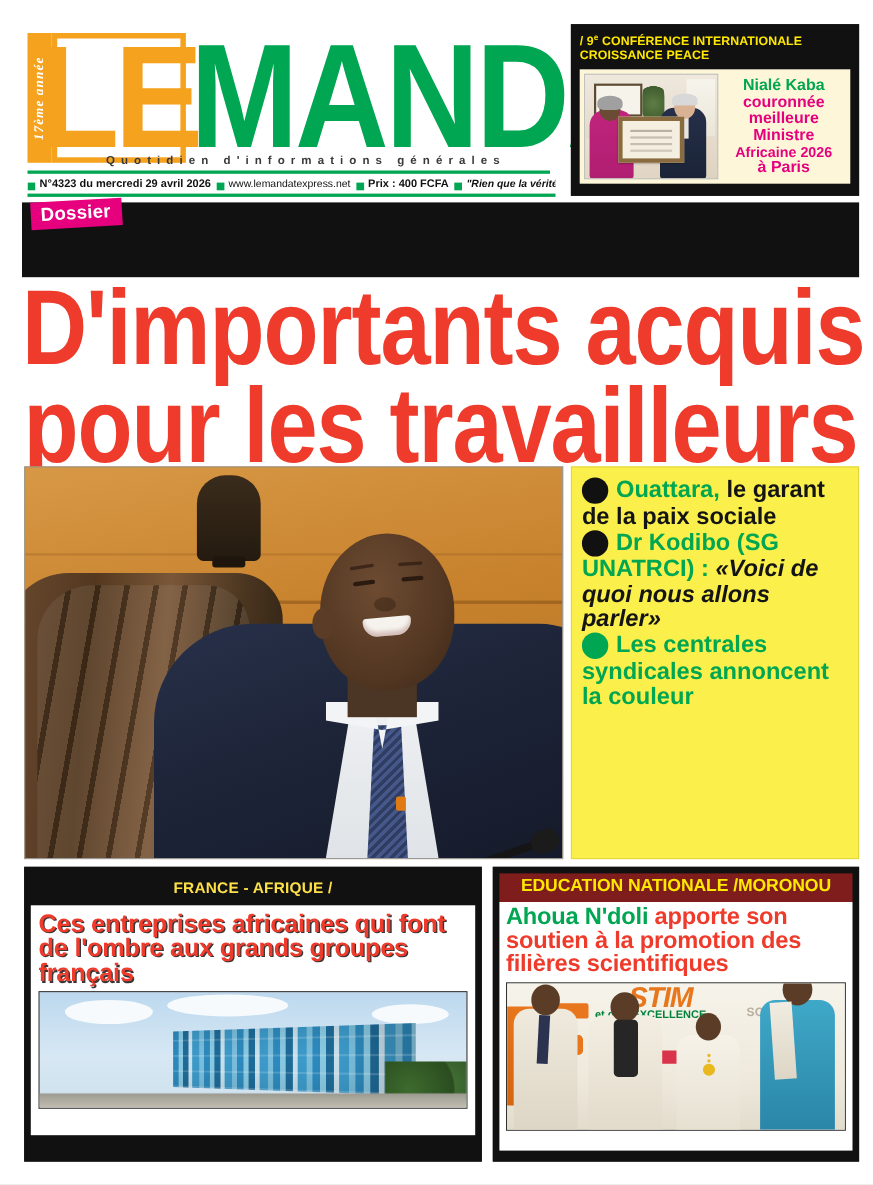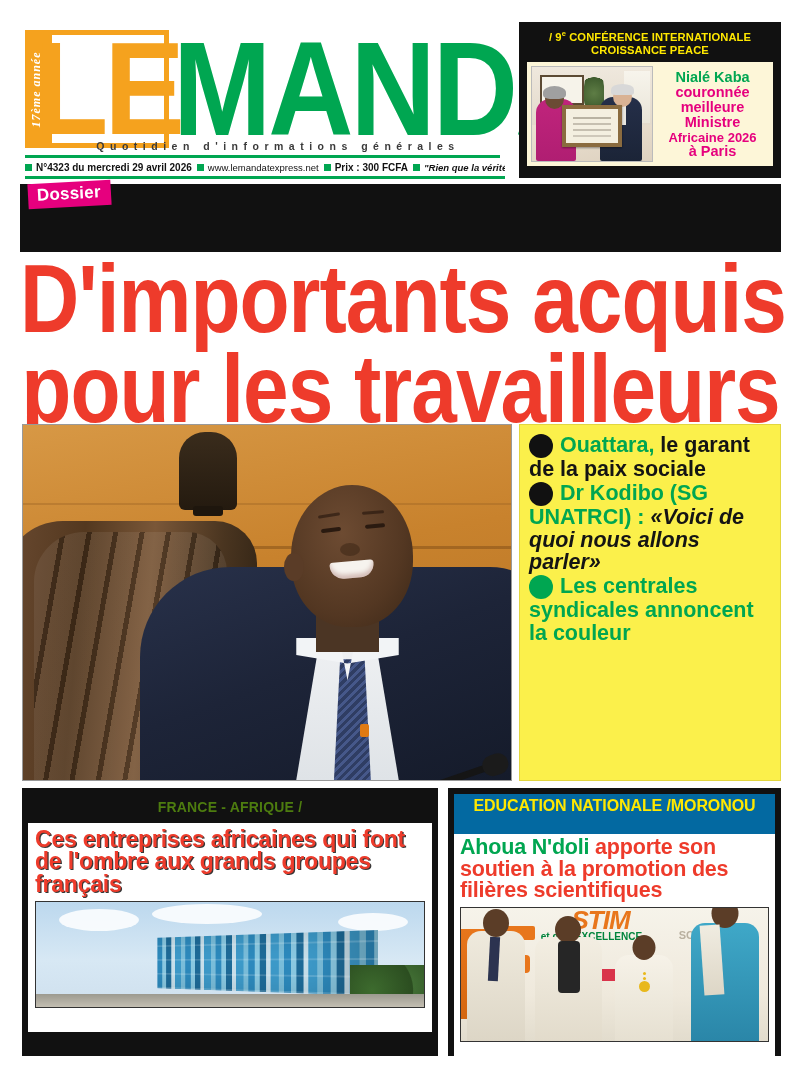--- a/index.html
+++ b/index.html
@@ -83,41 +83,41 @@
     width:480px; height:15px;
     display:flex; align-items:center;
     font-size:10px; font-weight:bold; color:#111;
     white-space:nowrap;
     overflow:hidden;
   }
   .infoline .sq {
     width:7px; height:7px; background:#00A651;
     display:inline-block; margin:0 4px 0 0; flex:none;
   }
-  .infoline .seg { display:flex; align-items:center; }
+  .infoline .seg { display:flex; align-items:flex-end; }
   .infoline .seg + .seg { margin-left:5px; }
   .infoline .thin { font-weight:normal; font-size:9.5px; }
   .infoline .ital { font-style:italic; font-weight:bold; font-size:9.5px; }
   .green-rule2 {
     position:absolute; left:25px; top:176px;
     width:480px; height:3px; background:#00A651;
   }
 
   
   .topright {
     position:absolute; left:519px; top:22px;
     width:262px; height:156px;
     background:#111111;
     border:2px solid #111;
     padding:5px 6px 6px 6px;
   }
   .tr-kicker {
     color:#FFE800;
     font-size:11.2px; font-weight:bold;
-    text-align:center; line-height:1.22;
+    line-height:1.22;
     letter-spacing:.1px;
   }
   .tr-kicker sup { font-size:7.5px; vertical-align:super; }
   .tr-body {
     margin-top:4px;
     background:#FDF6D8;
     height:104px;
     display:flex;
     padding:4px;
   }
@@ -378,21 +378,21 @@
 
   
   .bl-box {
     position:absolute; left:22px; top:788px;
     width:416px; height:268px;
     background:#111111;
     border:2px solid #111;
     padding:4px;
   }
   .bl-kicker {
-    color:#4d7c0f; font-size:14px; font-weight:bold;
+    color:#fde047; font-size:14px; font-weight:bold;
     text-align:center; line-height:1.2; padding:5px 2px 7px;
     letter-spacing:.2px;
   }
   .bl-white {
     background:#ffffff; height:209px; padding:5px 7px 6px 7px;
   }
   .bl-head {
     font-size:23px; font-weight:bold; color:#EE3B2B;
     line-height:.98; letter-spacing:-.2px;
     text-shadow:1.2px 1.2px 0 rgba(20,20,20,.85);
@@ -435,23 +435,23 @@
 
   
   .br-box {
     position:absolute; left:448px; top:788px;
     width:333px; height:268px;
     background:#111111;
     border:2px solid #111;
     padding:4px;
   }
   .br-kicker {
-    background:#0369a1; color:#FFE800;
+    background:#7f1d1d; color:#FFE800;
     font-size:16px; font-weight:bold;
-    text-align:center; padding:3px 0 19px;
+    text-align:center; padding:3px 0 5px;
     letter-spacing:-.1px;
   }
   .br-white { background:#ffffff; height:226px; padding:3px 6px 5px 6px; }
   .br-head {
     font-size:21.5px; font-weight:bold; line-height:1.0;
     color:#EE3B2B; letter-spacing:-.2px;
   }
   .br-head .g { color:#00A651; }
   .br-photo {
     margin-top:5px; height:135px; width:100%;
@@ -559,21 +559,21 @@
       <span class="seg">
         <i class="sq"></i>
         <span>N°4323 du mercredi 29 avril 2026</span>
       </span>
       <span class="seg">
         <i class="sq"></i>
         <span class="thin">www.lemandatexpress.net</span>
       </span>
       <span class="seg">
         <i class="sq"></i>
-        <span>Prix : 300 FCFA</span>
+        <span>Prix : 400 FCFA</span>
       </span>
       <span class="seg">
         <i class="sq"></i>
         <span class="ital">"Rien que la vérité"</span>
       </span>
     </div>
     <div class="green-rule2"></div>
   </div>
 
   <div class="topright">

